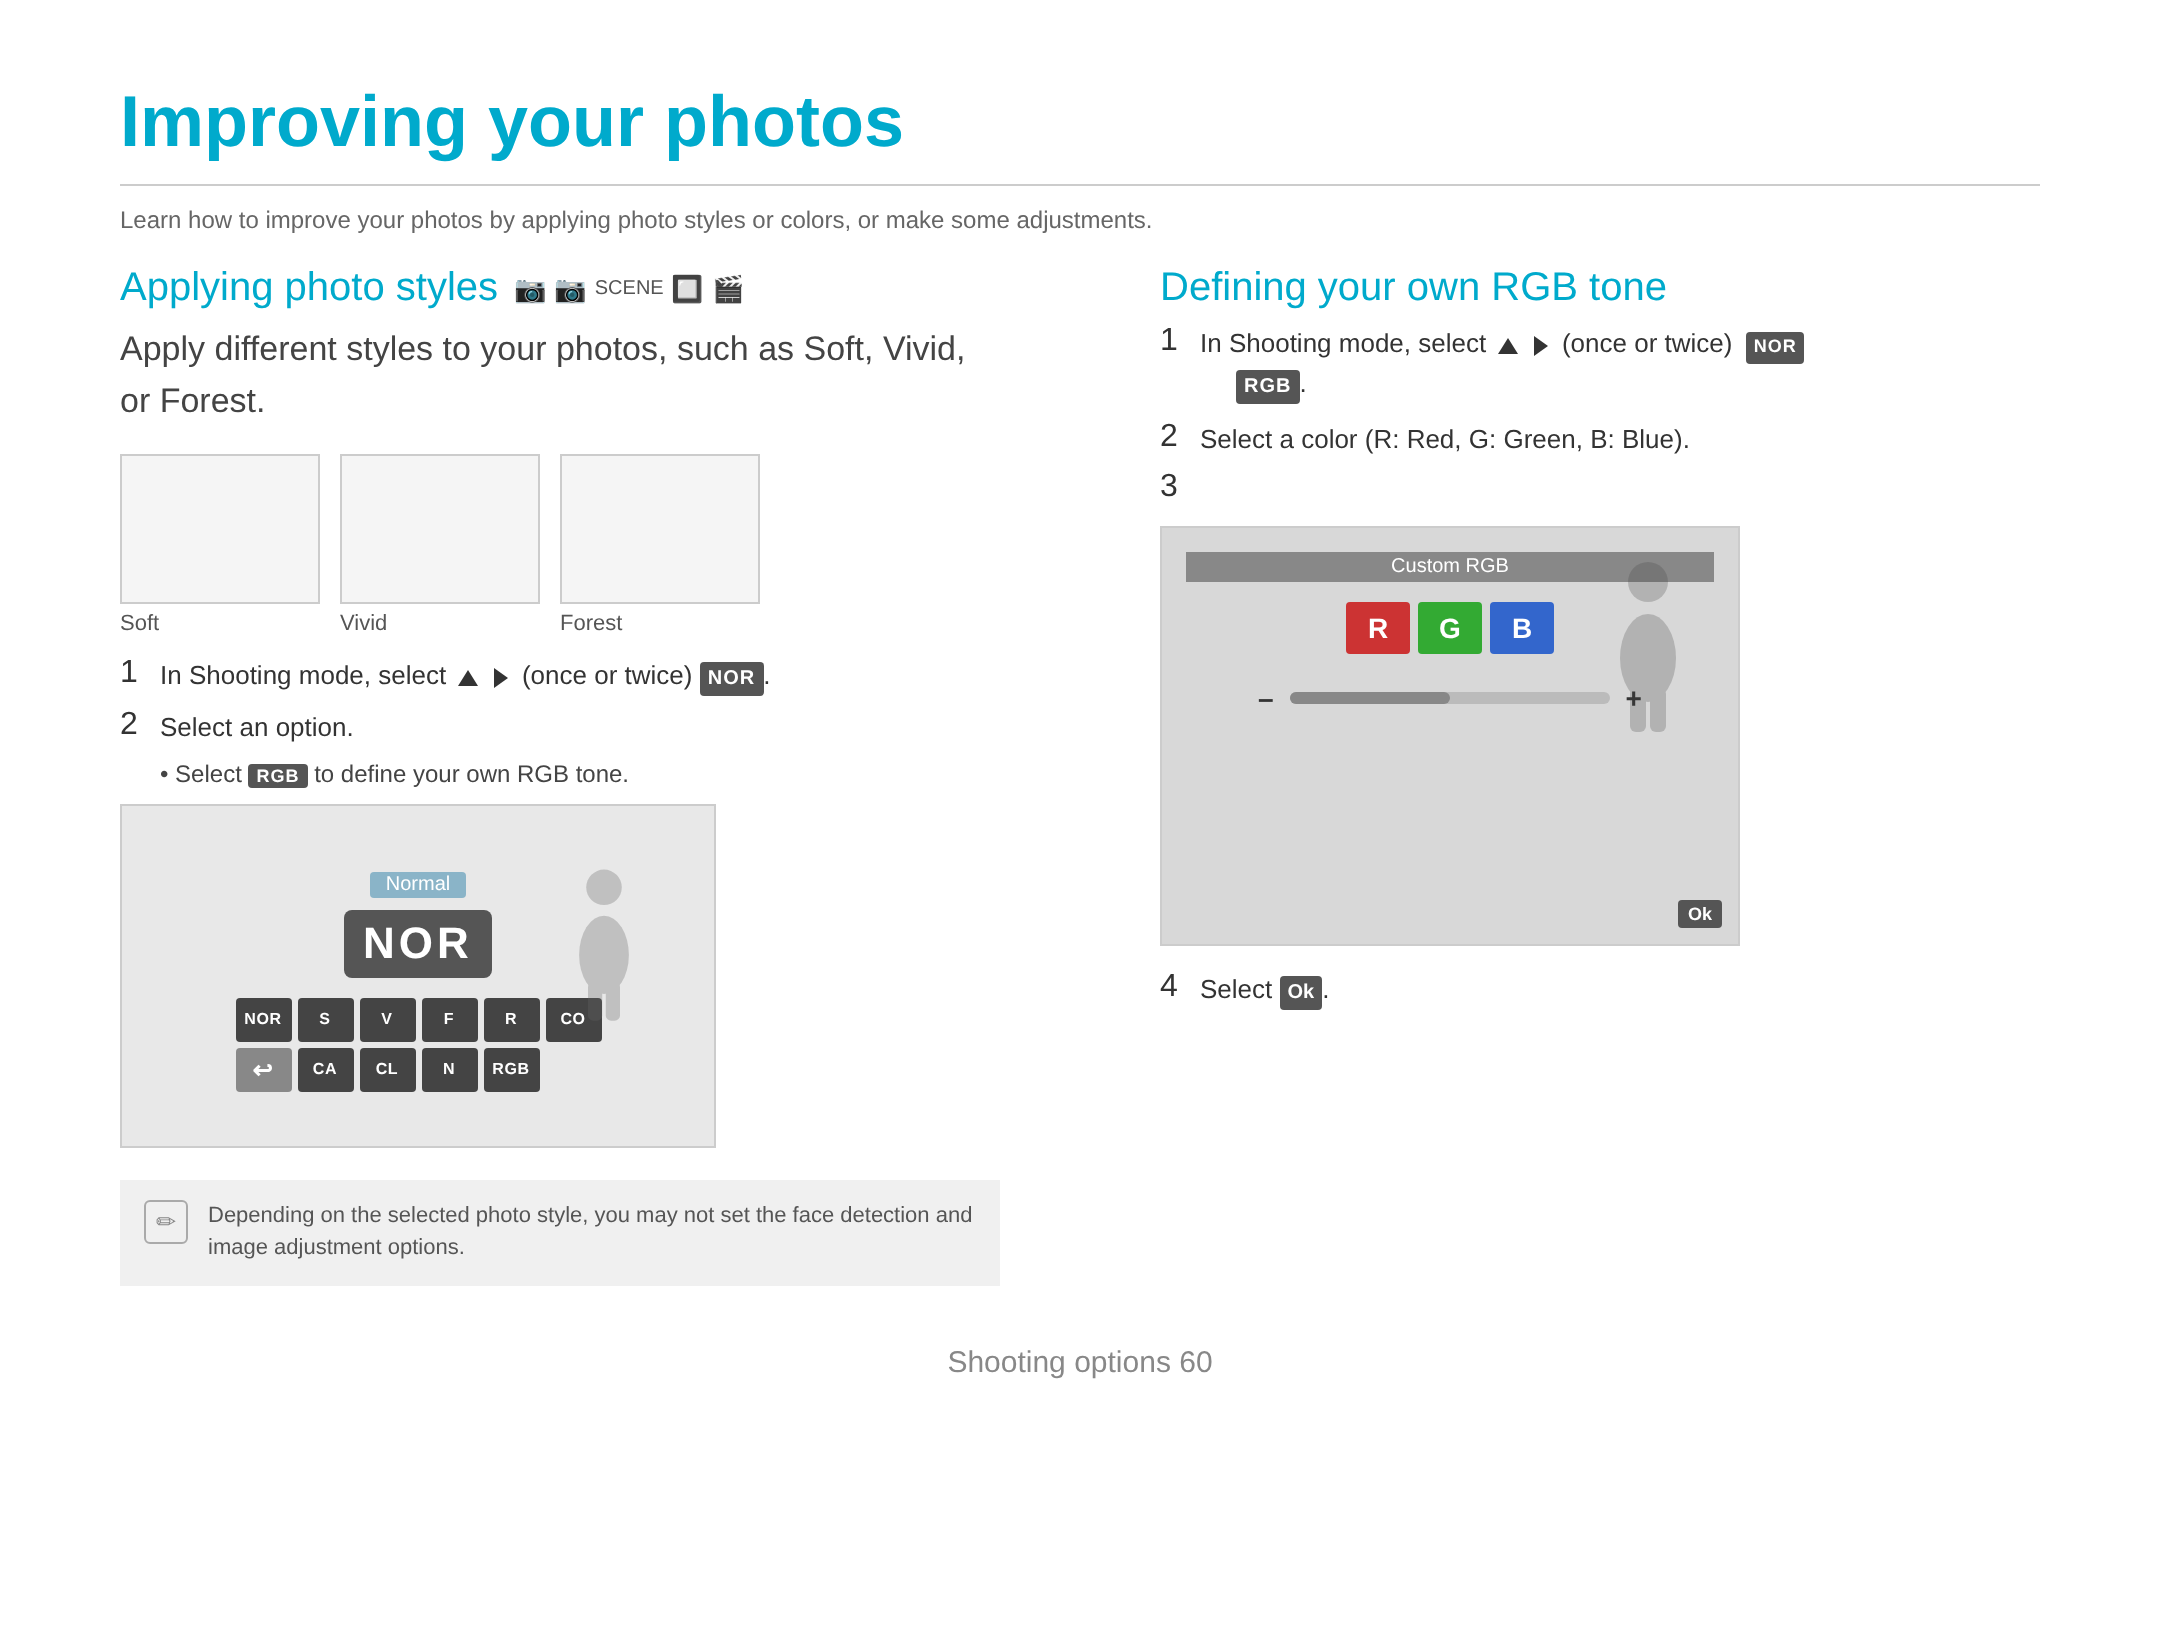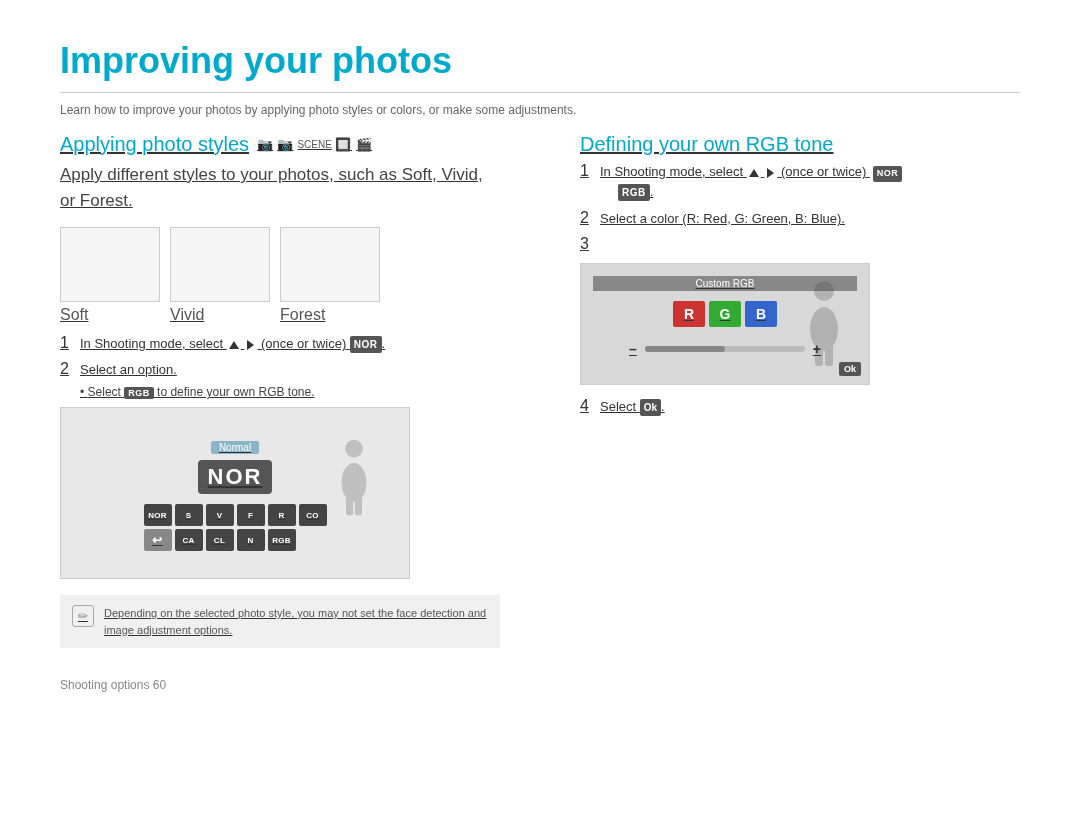--- a/index.html
+++ b/index.html
@@ -21,21 +21,20 @@
       margin-bottom: 10px;
     }
     .page-subtitle {
       font-size: 12px;
       color: #666666;
       margin-bottom: 16px;
     }
     .two-col {
       display: flex;
       gap: 80px;
-      text-decoration: underline;
     }
     .left-col {
       flex: 1;
     }
     .right-col {
       flex: 1;
     }
     .section-title {
       font-size: 20px;
       font-weight: 400;
@@ -65,21 +64,21 @@
       gap: 10px;
       margin-bottom: 10px;
     }
     .photo-sample {
       width: 100px;
       height: 75px;
       border: 1px solid #cccccc;
       background: #f5f5f5;
     }
     .sample-label {
-      font-size: 16px;
+      font-size: 11px;
       color: #555;
       text-align: left;
       margin-top: 4px;
       width: 100px;
     }
     .step-line {
       display: flex;
       align-items: flex-start;
       gap: 6px;
       margin-bottom: 6px;
@@ -134,21 +133,21 @@
       margin-bottom: 8px;
     }
     .sub-bullet::before {
       content: '• ';
     }
     
     .camera-menu-box {
       border: 1px solid #cccccc;
       background: #fff;
       padding: 0;
-      width: 350px;
+      width: 298px;
       margin-top: 6px;
       overflow: hidden;
     }
     .camera-menu-inner {
       background: #e8e8e8;
       padding: 16px 10px 10px 10px;
       position: relative;
       height: 170px;
       display: flex;
       flex-direction: column;
@@ -232,21 +231,21 @@
       border: 1px solid #cccccc;
       background: #fff;
       width: 290px;
       margin-top: 10px;
       overflow: hidden;
     }
     .rgb-box-inner {
       background: #d8d8d8;
       padding: 12px;
       position: relative;
-      height: 120px;
+      height: 208px;
     }
     .custom-rgb-label {
       background: #888;
       color: #fff;
       font-size: 10px;
       padding: 2px 12px;
       text-align: center;
       display: block;
       margin-bottom: 10px;
     }
@@ -307,21 +306,22 @@
       bottom: 8px;
       right: 8px;
       background: #555;
       color: #fff;
       font-size: 9px;
       font-weight: bold;
       padding: 2px 5px;
       border-radius: 2px;
     }
     .page-footer {
-      font-size: 12px;
+      text-align: center;
+      font-size: 15px;
       color: #888;
       margin-top: 30px;
     }
     .ok-inline {
       display: inline-flex;
       background: #555;
       color: #fff;
       font-size: 10px;
       font-weight: bold;
       padding: 1px 4px;

